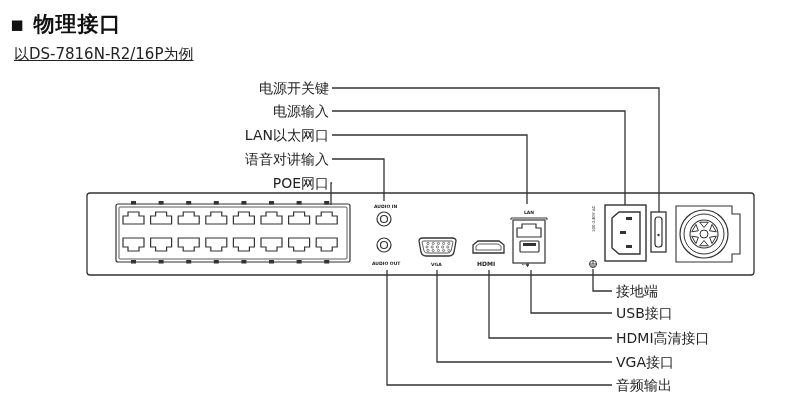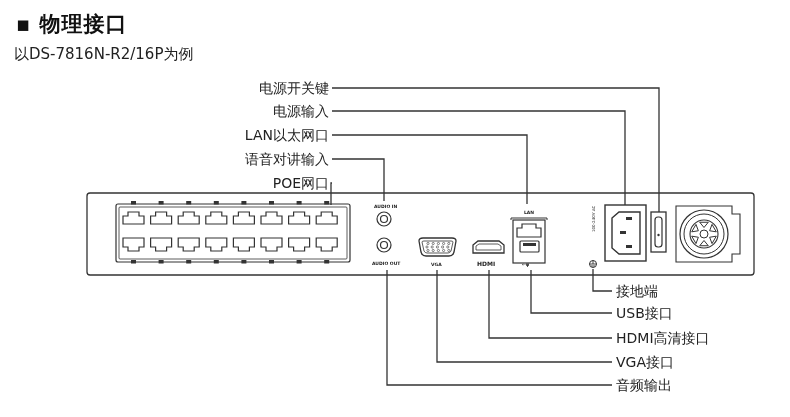--- a/index.html
+++ b/index.html
@@ -1,19 +1,19 @@
 <!DOCTYPE html>
 <html><head>
 <meta charset="utf-8">
 <style>
   html, body { margin: 0; padding: 0; background: #ffffff; }
   body { width: 790px; height: 417px; position: relative; overflow: hidden;
          font-family: "DejaVu Sans", "Liberation Sans", sans-serif; color: #111; }
-  .heading { position: absolute; left: 10px; top: 10px; font-size: 21px; font-weight: bold; letter-spacing: 1px; margin-left: 6px; }
-  .subheading { position: absolute; left: 14px; top: 45px; font-size: 15px; color: #222; }
+  .heading { position: absolute; left: 10px; top: 10px; font-size: 21px; font-weight: bold; letter-spacing: 1px; }
+  .subheading { position: absolute; left: 14px; top: 45px; font-size: 15px; color: #222; text-decoration: underline; }
   svg.diagram { position: absolute; left: 0; top: 0; }
   .lbl { font-family: "DejaVu Sans", "Liberation Sans", sans-serif; font-size: 14px; fill: #222; }
   .tiny { font-family: "DejaVu Sans", "Liberation Sans", sans-serif; font-size: 4.5px; fill: #222; font-weight: bold; }
   .lead { stroke: #333; stroke-width: 1.3; fill: none; }
   .dev { stroke: #333; fill: none; }
 </style>
 </head>
 <body>
 
 <div class="heading">

